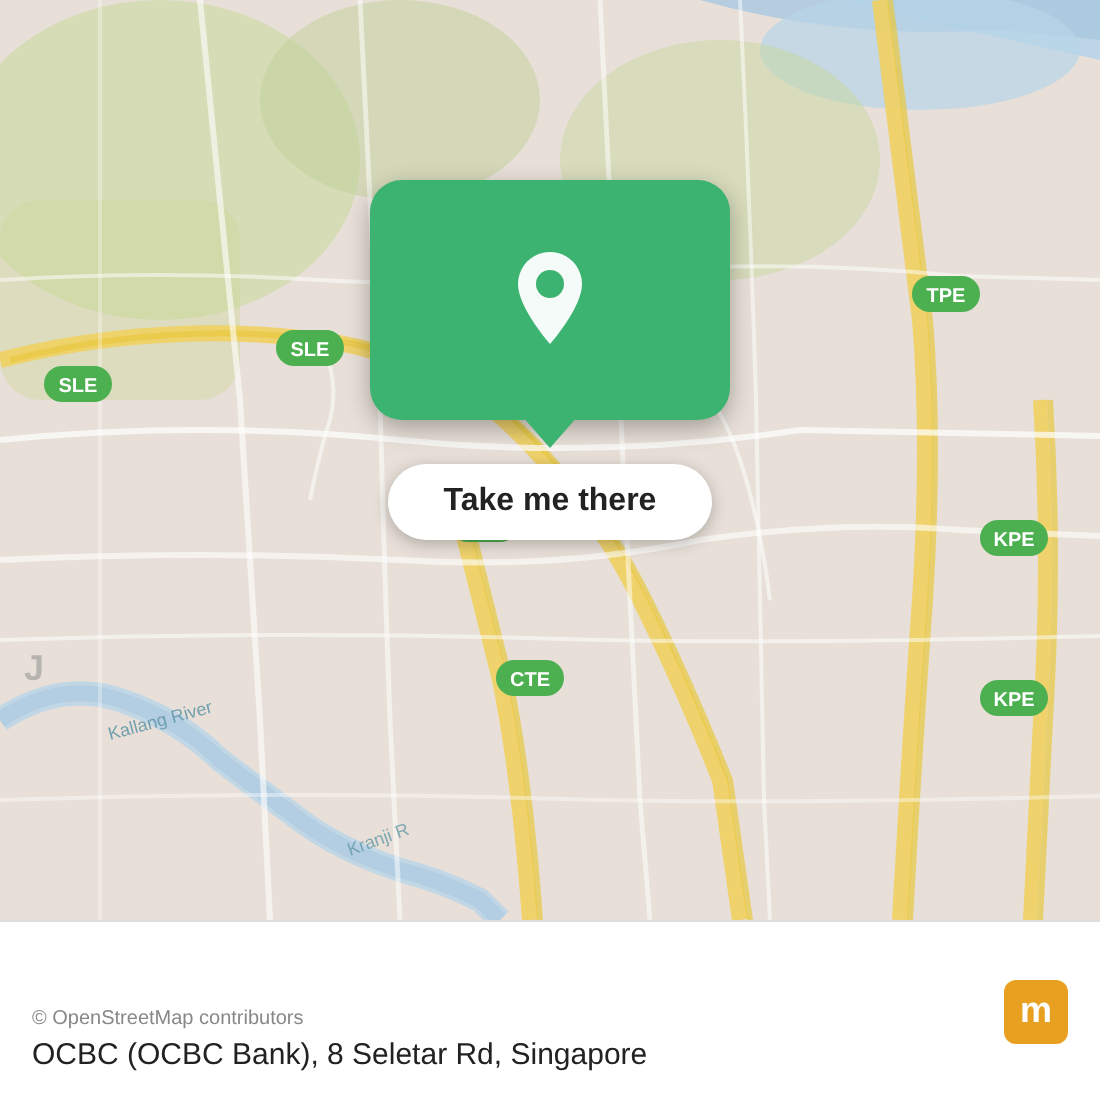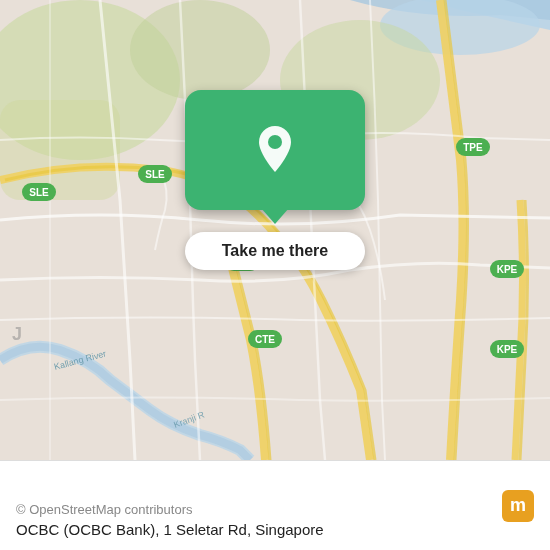--- a/index.html
+++ b/index.html
@@ -28,20 +28,21 @@
       top: 0; left: 0;
     }
 
     #popup-card {
       position: absolute;
       top: 90px;
       left: 50%;
       transform: translateX(-50%);
       display: flex;
       flex-direction: column;
+      align-items: center;
       z-index: 10;
     }
 
     #green-bubble {
       background-color: #3cb371;
       border-radius: 16px;
       width: 180px;
       height: 120px;
       display: flex;
       align-items: center;
@@ -89,21 +90,21 @@
       align-items: center;
       padding: 0 16px;
       position: relative;
     }
 
     #bottom-text {
       flex: 1;
     }
 
     #attribution {
-      font-size: 13px;
+      font-size: 10px;
       color: #888;
       margin-bottom: 4px;
       margin-top: 28px;
     }
 
     #location-name {
       font-size: 15px;
       color: #222;
       font-weight: 500;
     }
@@ -213,18 +214,18 @@
         <circle cx="22" cy="18" r="7" fill="#3cb371"></circle>
       </svg>
     </div>
     <button id="take-me-there-btn">Take me there</button>
   </div>
 </div>
 
 <div id="bottom-bar">
   <div id="bottom-text">
     <div id="attribution">© OpenStreetMap contributors</div>
-    <div id="location-name">OCBC (OCBC Bank), 1 Seletar Rd, Singapore</div>
+    <div id="location-name">OCBC (OCBC Bank), 8 Seletar Rd, Singapore</div>
   </div>
   <div id="moovit-logo">
     <div class="logo-icon">m</div>
   </div>
 </div>
 
 </body></html>

